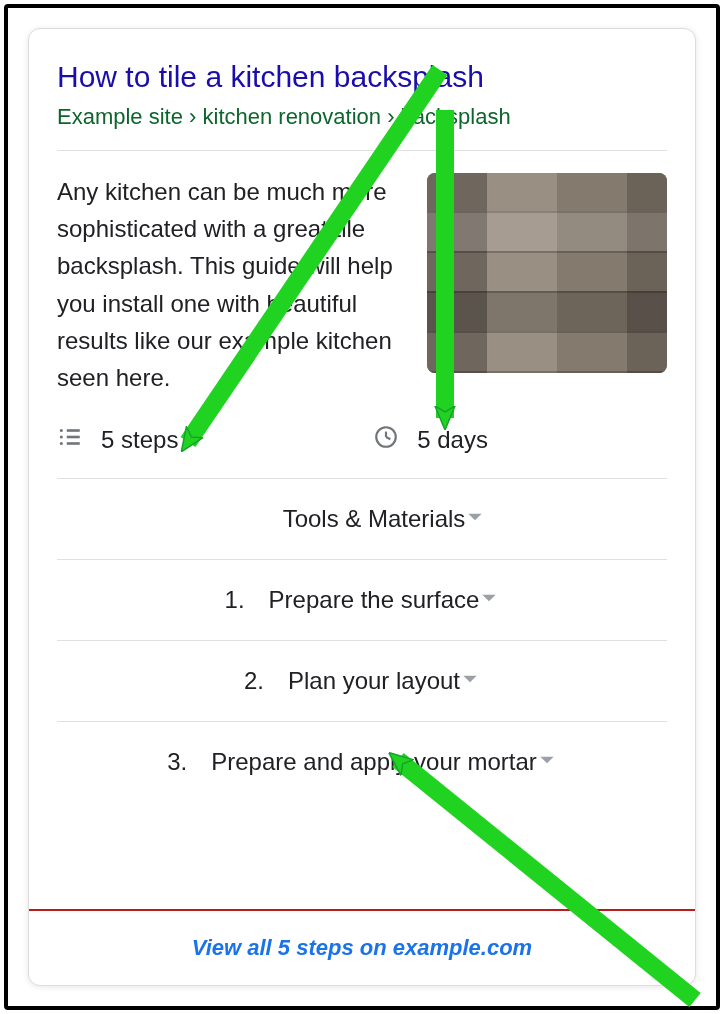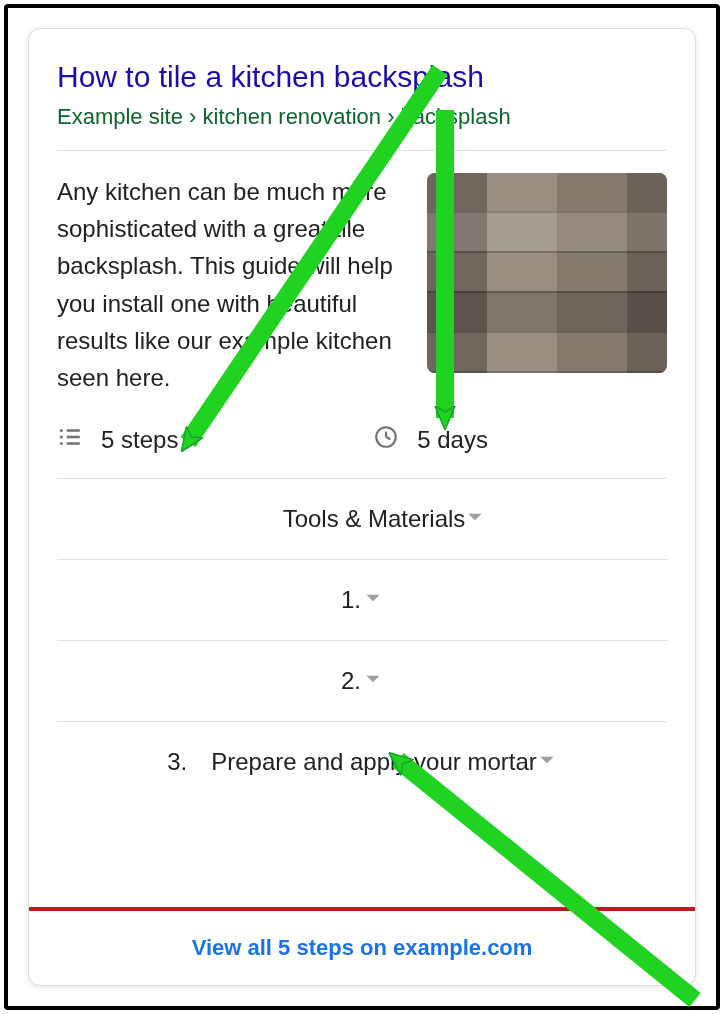--- a/index.html
+++ b/index.html
@@ -92,23 +92,24 @@
       padding: 26px 4px;
       border-top: 1px solid #e0e0e0;
       cursor: pointer;
     }
     .section-item:first-child { border-top: 1px solid #e0e0e0; }
     .section-left { display: flex; gap: 22px; font-size: 24px; color: #202124; }
     .section-num { min-width: 22px; }
     .chevron svg { width: 20px; height: 20px; }
     .footer {
       margin: 0 -28px;
-      border-top: 4px solid #b91c1c;
+      border-top: 2px solid #b91c1c;
       padding: 24px 28px;
       text-align: center;
+      font-style: italic;
     }
     .footer-link {
       color: #1a73e8;
       font-size: 22px;
       font-weight: 600;
       cursor: pointer;
     }
     
     .anno-svg { position: absolute; top: 0; left: 0; pointer-events: none; }
   </style>
@@ -163,30 +164,32 @@
       </div>
       <span class="chevron">
         <svg viewBox="0 0 24 24">
             <path d="M4 8 L12 16 L20 8 Z" fill="#9aa0a6"></path>
           </svg>
       </span>
     </div>
     <div class="section-item">
       <div class="section-left">
         <span class="section-num">1.</span>
+        <span>Prepare the surface</span>
       </div>
       <span class="chevron">
         <svg viewBox="0 0 24 24">
             <path d="M4 8 L12 16 L20 8 Z" fill="#9aa0a6"></path>
           </svg>
       </span>
     </div>
     <div class="section-item">
       <div class="section-left">
         <span class="section-num">2.</span>
+        <span>Plan your layout</span>
       </div>
       <span class="chevron">
         <svg viewBox="0 0 24 24">
             <path d="M4 8 L12 16 L20 8 Z" fill="#9aa0a6"></path>
           </svg>
       </span>
     </div>
     <div class="section-item">
       <div class="section-left">
         <span class="section-num">3.</span>

